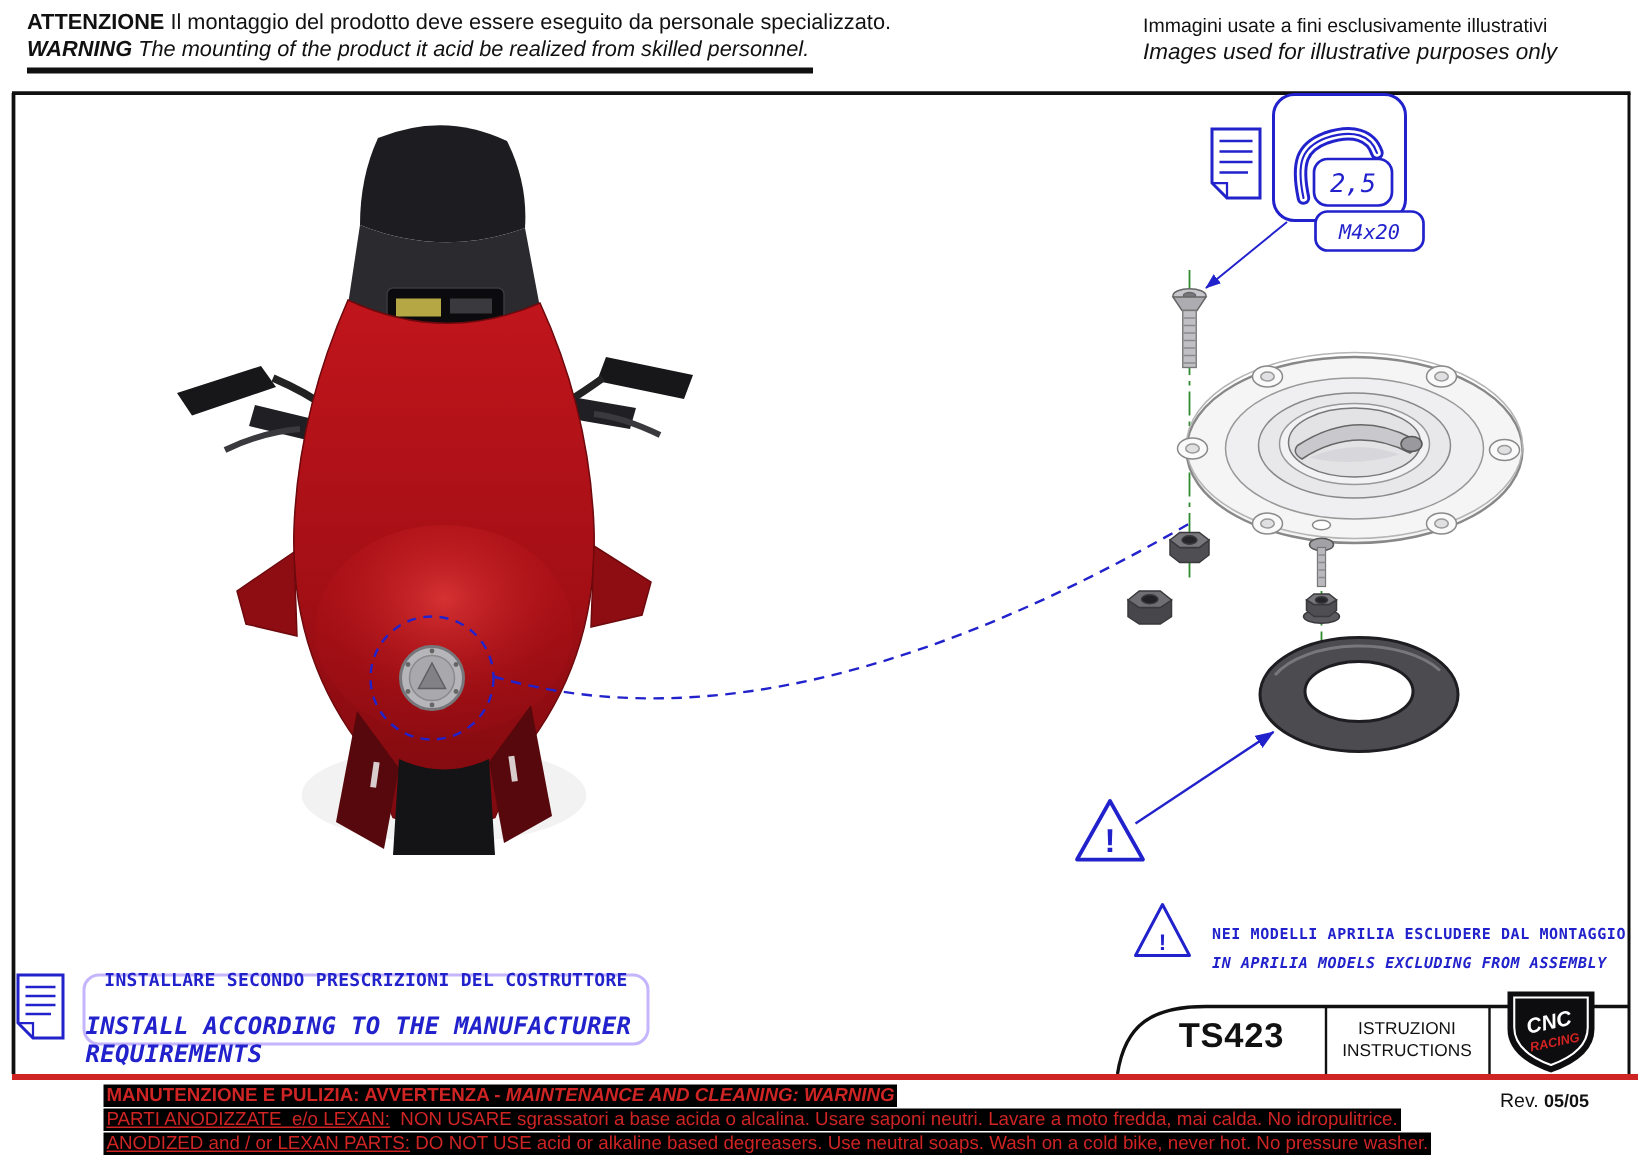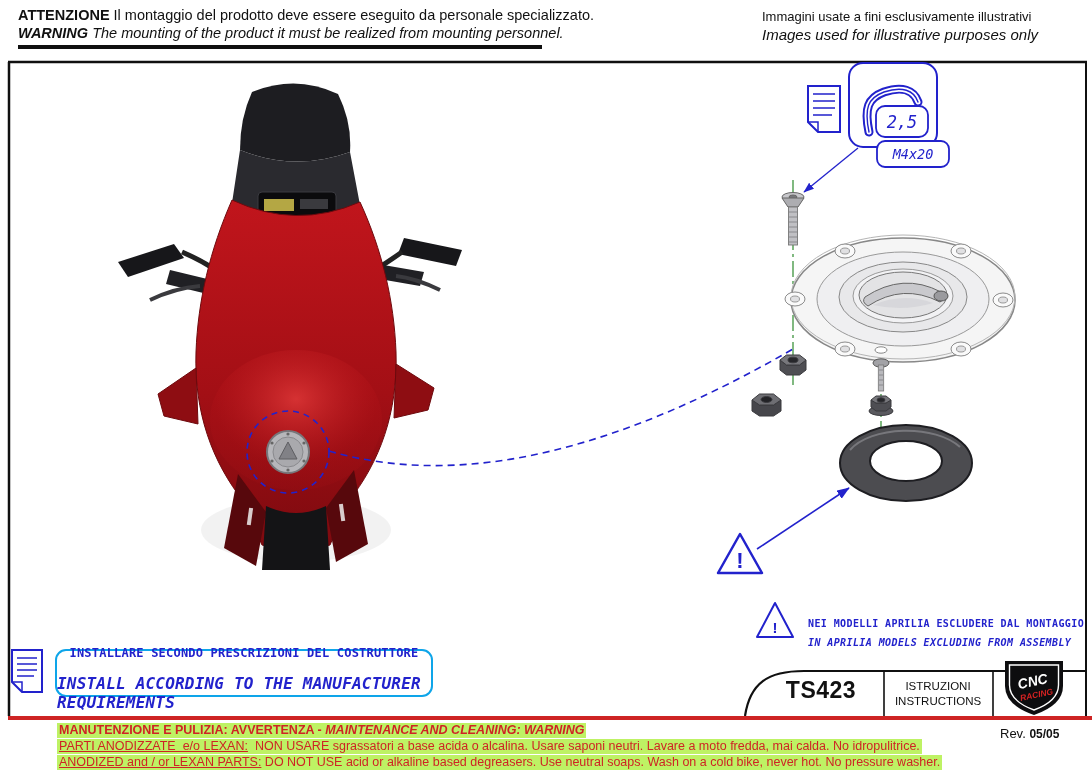--- a/index.html
+++ b/index.html
@@ -15,37 +15,37 @@
   .hdr-r1{left:762px;top:9px;font-size:13px;text-align:center;}
   .hdr-r2{left:762px;top:26px;font-size:15px;font-style:italic;}
 
   
   .blue{color:#2222cc;margin-top:12px;}
   .tech{font-family:"DejaVu Sans Mono",monospace;}
   .apr1{left:808px;top:606px;font-size:10px;letter-spacing:.4px;font-weight:bold;}
   .apr2{left:808px;top:625px;font-size:10px;letter-spacing:.4px;font-style:italic;font-weight:bold;}
 
   
-  .install-box{left:55px;top:649px;width:374px;height:44px;border:2px solid #0ea5e9;border-radius:11px;
+  .install-box{left:55px;top:649px;width:374px;height:44px;border:2px solid #c4b5fd;border-radius:11px;
                display:flex;flex-direction:column;align-items:center;justify-content:center;gap:2px;}
   .inst1{font-size:12px;font-weight:bold;letter-spacing:.2px;}
   .inst2{font-size:16px;font-weight:bold;font-style:italic;letter-spacing:.2px;}
 
   
   .code{left:762px;top:677px;width:118px;text-align:center;font-size:23px;font-weight:bold;letter-spacing:.5px;}
   .instr-lbl{left:886px;top:679px;width:104px;text-align:center;font-size:11.5px;line-height:15px;}
 
   .rev{left:1000px;top:726px;font-size:13px;color:#111;}
   .rev b{font-size:12px;}
 
   
   .red-line{left:8px;top:716px;width:1084px;height:4px;background:#ce2424;}
   .maint{left:57px;top:722px;width:920px;font-size:12.5px;color:#ce2424;line-height:15.5px;}
   .m-line{display:block;margin-top:0.5px;}
-  .hl{display:inline-block;background:#bef264;padding:0 2px;}
+  .hl{display:inline-block;background:#000000;padding:0 2px;margin-left:12px;}
   .b{font-weight:bold;}
   .i{font-style:italic;}
   .u{text-decoration:underline;}
 </style>
 </head>
 <body>
 
 <div class="page">
 
   <svg class="abs" style="left:0;top:0" width="1092" height="782" viewBox="0 0 1092 782">
@@ -255,21 +255,21 @@
       </g>
     </g>
   </svg>
 
   <div class="abs hdr-l1">
     <b>ATTENZIONE</b>
     <span>Il montaggio del prodotto deve essere eseguito da personale specializzato.</span>
   </div>
   <div class="abs hdr-l2">
     <b>WARNING</b>
-    <span>The mounting of the product it must be realized from mounting personnel.</span>
+    <span>The mounting of the product it acid be realized from skilled personnel.</span>
   </div>
   <div class="abs hdr-rule"></div>
   <div class="abs hdr-r1">Immagini usate a fini esclusivamente illustrativi</div>
   <div class="abs hdr-r2">Images used for illustrative purposes only</div>
 
   <div class="abs apr1 blue tech">NEI MODELLI APRILIA ESCLUDERE DAL MONTAGGIO</div>
   <div class="abs apr2 blue tech">IN APRILIA MODELS EXCLUDING FROM ASSEMBLY</div>
 
   <div class="abs install-box">
     <div class="inst1 blue tech">INSTALLARE SECONDO PRESCRIZIONI DEL COSTRUTTORE</div>

